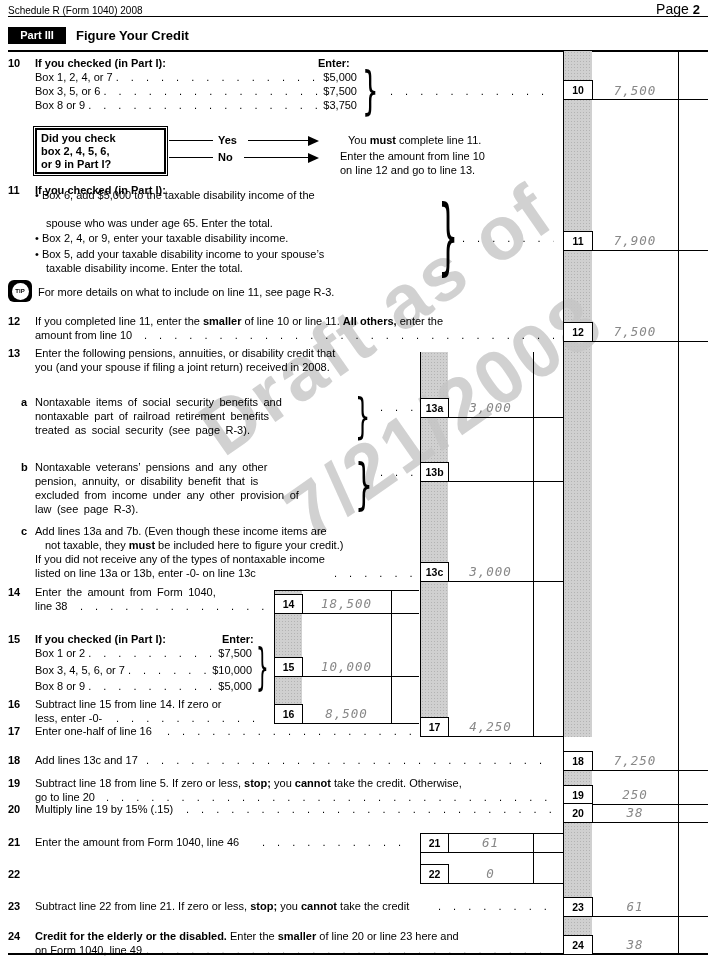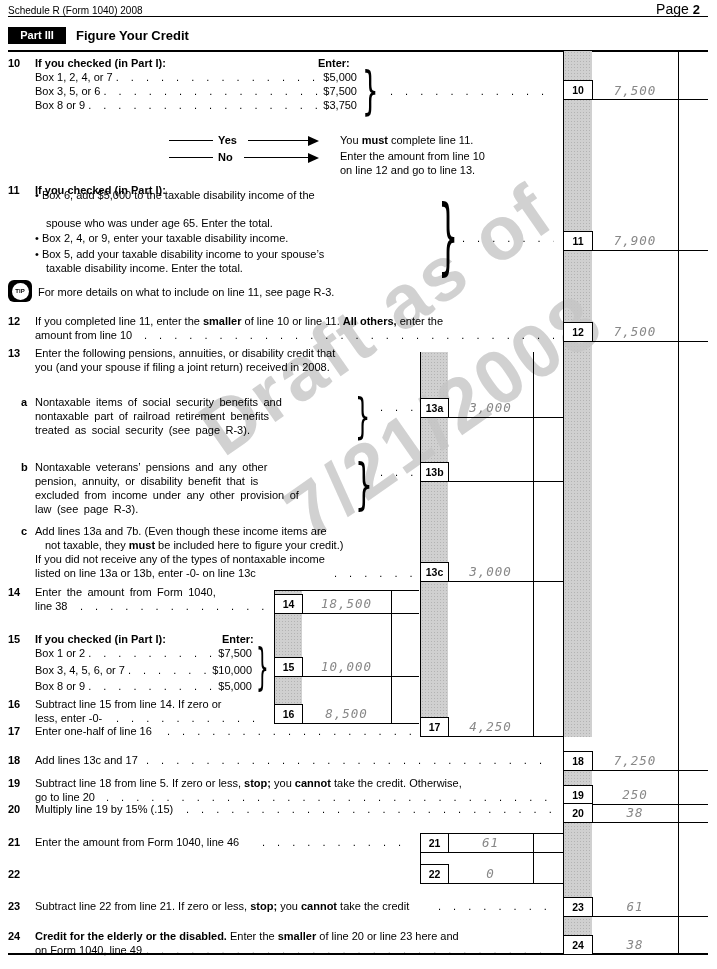--- a/index.html
+++ b/index.html
@@ -113,29 +113,34 @@
   <div class="lrow" style="left:35px;top:99px;width:322px">
       <span>Box 8 or 9</span>
       <span class="fill">. . . . . . . . . . . . . . . . . . . . . . . . . . . . . . . . . . . . . . . . . . . . . . . . . . . . . . . . . . . .</span>
       <span>$3,750</span>
     </div>
   <div class="brace" style="left:362px;top:64px;font-size:52px;transform:scaleX(.5)">}</div>
   <div class="dotsa" style="left:390px;top:85px;width:162px">. . . . . . . . . . . . . . . . . . . . . . . . . . . . . . . . . . . . . . . . . . . . . . . . . . . . . . . . . . . .</div>
   <div class="nbox" style="left:563px;top:80px">10</div>
   <div class="val" style="left:592px;top:84px;width:86px">7,500</div>
 
+  <div class="fbox">
+      <div>Did you check</div>
+      <div>box 2, 4, 5, 6,</div>
+      <div>or 9 in Part I?</div>
+    </div>
   <div class="hl" style="left:169px;top:140px;width:44px"></div>
   <div class="t b" style="left:218px;top:134px">Yes</div>
   <div class="hl" style="left:248px;top:140px;width:61px"></div>
   <div class="arrow" style="left:308px;top:136px"></div>
   <div class="hl" style="left:169px;top:157px;width:44px"></div>
   <div class="t b" style="left:218px;top:151px">No</div>
   <div class="hl" style="left:244px;top:157px;width:65px"></div>
   <div class="arrow" style="left:308px;top:153px"></div>
-  <div class="t" style="left:340px;top:134px"><span>You </span><span class="b">must</span><span> complete line 11.</span></div>
+  <div class="t" style="left:348px;top:134px"><span>You </span><span class="b">must</span><span> complete line 11.</span></div>
   <div class="t" style="left:340px;top:150px">Enter the amount from line 10</div>
   <div class="t" style="left:340px;top:164px">on line 12 and go to line 13.</div>
 
   <div class="t b" style="left:8px;top:184px">11</div>
   <div class="t b" style="left:35px;top:184px">If you checked (in Part I):</div>
   <div class="t" style="left:35px;top:189px">• Box 6, add $5,000 to the taxable disability income of the</div>
   <div class="t" style="left:46px;top:217px">spouse who was under age 65. Enter the total.</div>
   <div class="t" style="left:35px;top:232px">• Box 2, 4, or 9, enter your taxable disability income.</div>
   <div class="t" style="left:35px;top:248px">• Box 5, add your taxable disability income to your spouse’s</div>
   <div class="t" style="left:46px;top:262px">taxable disability income. Enter the total.</div>

